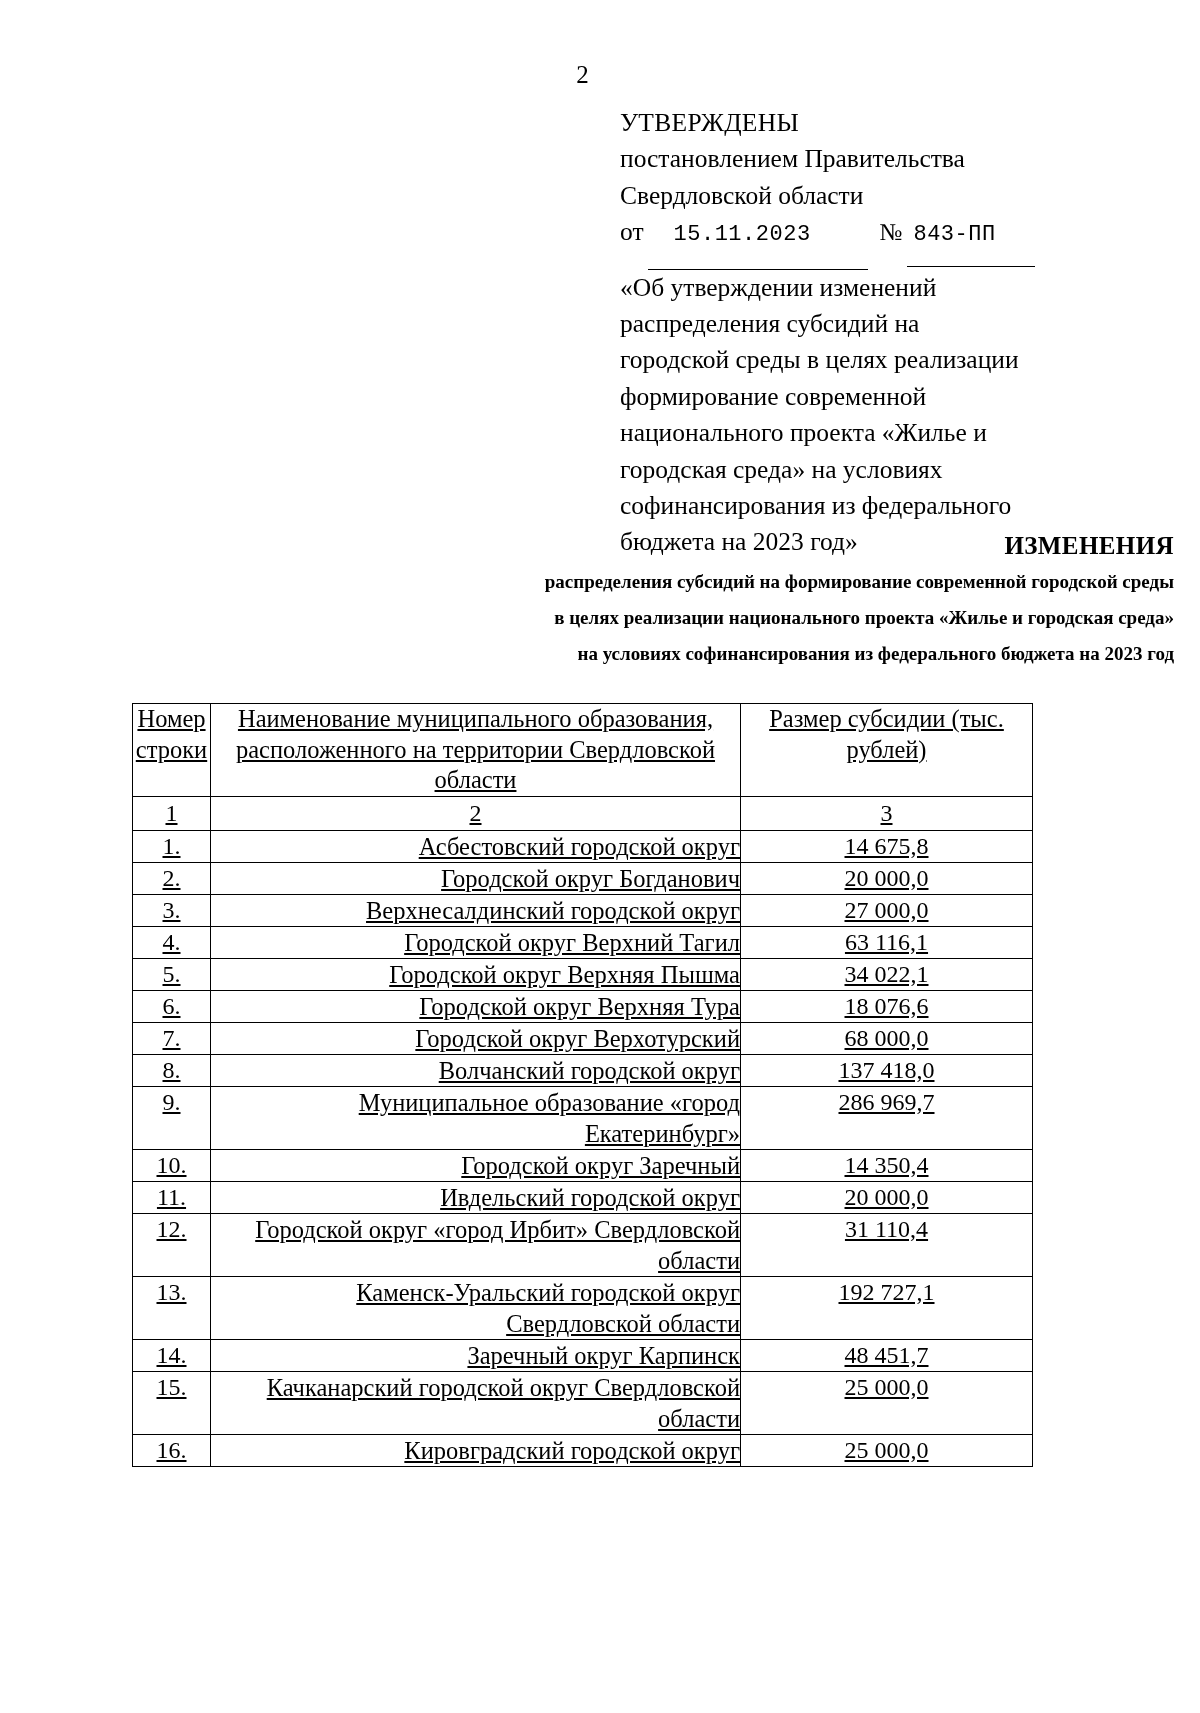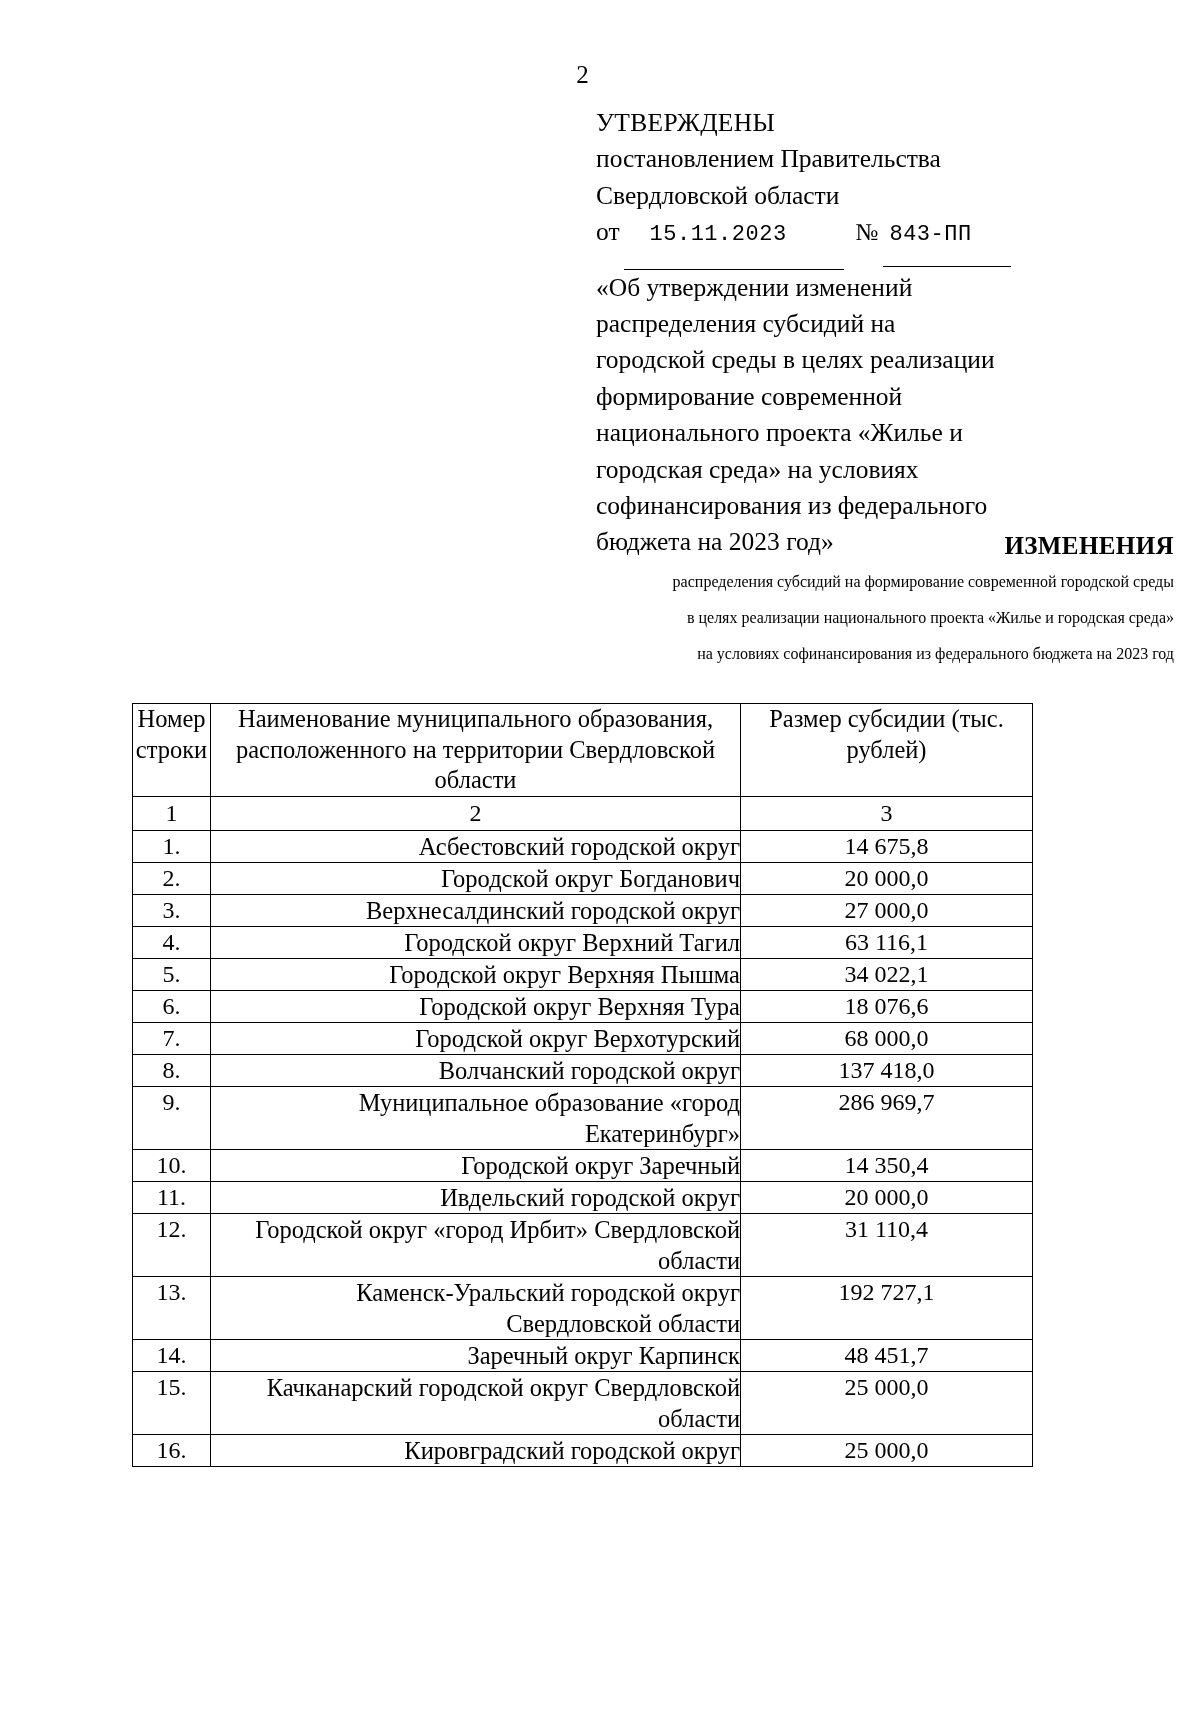--- a/index.html
+++ b/index.html
@@ -33,21 +33,21 @@
     width: 1165px;
     text-align: center;
     font-size: 25px;
     line-height: 1;
     letter-spacing: 0.2px;
   }
 
   
   .approval-block {
     position: absolute;
-    left: 596px;
+    left: 620px;
     top: 105px;
     width: 430px;
     font-size: 25.5px;
     line-height: 36.4px;
     text-align: left;
   }
   .approval-line {
     white-space: pre-wrap;
   }
   .approval-line.caps {
@@ -96,22 +96,22 @@
     width: 1174px;
     text-align: right;
   }
   .doc-title-main {
     font-weight: bold;
     font-size: 25px;
     line-height: 36px;
     letter-spacing: 0.4px;
   }
   .doc-title-sub {
-    font-weight: normal;
-    font-size: 16px;
+    font-weight: bold;
+    font-size: 19px;
     line-height: 36px;
     padding-left: 33px;
   }
 
   
   .table-wrap {
     position: absolute;
     left: 132px;
     top: 703px;
     width: 900px;
@@ -121,20 +121,21 @@
     width: 900px;
     table-layout: fixed;
     font-size: 24px;
   }
   table.subsidy th,
   table.subsidy td {
     border: 1.4px solid #000;
     padding: 0;
     vertical-align: top;
     font-weight: normal;
+    text-decoration: underline;
   }
   col.c-num   { width: 78px; }
   col.c-name  { width: 530px; }
   col.c-value { width: 292px; }
 
   th.h-num, th.h-name, th.h-value {
     text-align: center;
     font-size: 24.5px;
     line-height: 30.5px;
     padding: 5px 6px 14px 6px;

